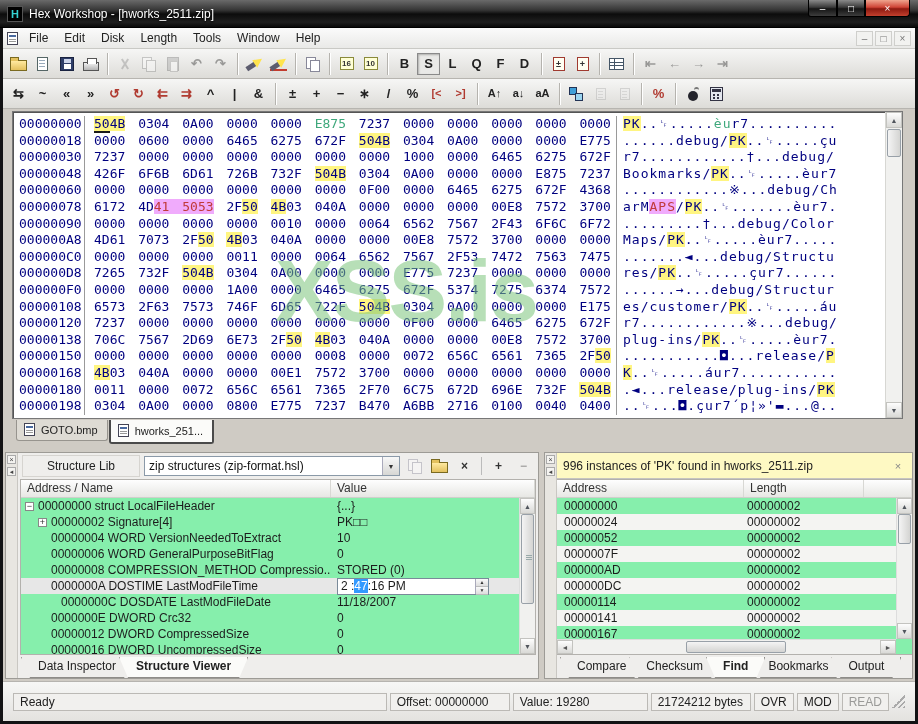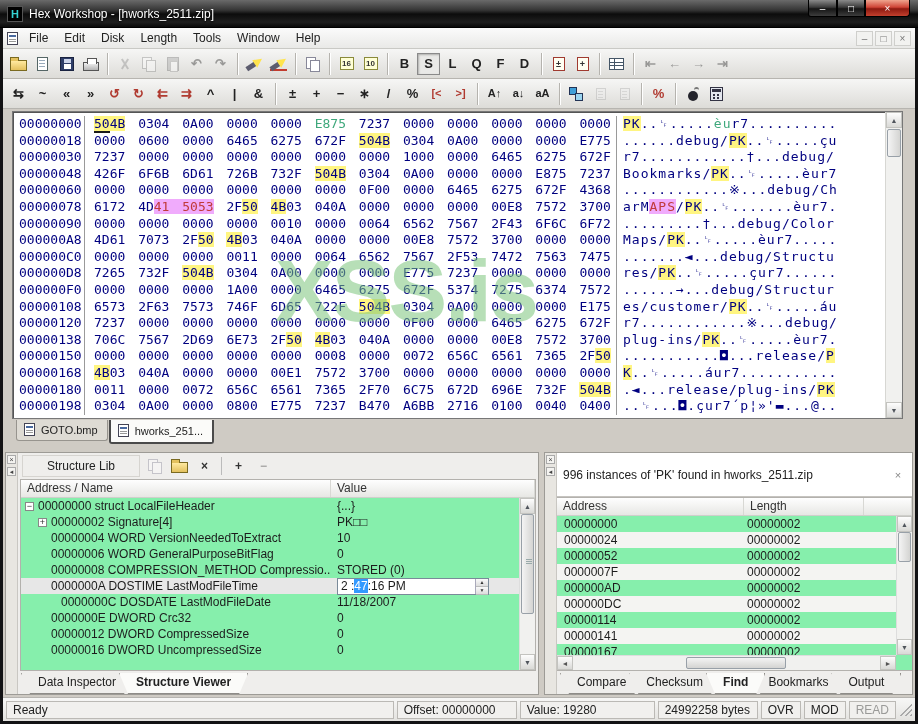--- a/index.html
+++ b/index.html
@@ -137,34 +137,34 @@
   .updown{margin-left:auto;width:13px;height:100%;display:flex;flex-direction:column;border-left:1px solid #aab;}
   .updown span{flex:1;font-size:5px;line-height:7px;text-align:center;color:#333;background:linear-gradient(#fafafa,#ddd);border-bottom:1px solid #bbb;}
   .gridvscroll{position:absolute;right:0;top:18px;bottom:0;width:16px;background:#f1f1ef;border-left:1px solid #ddd;}
   .gridvscroll .sb-thumb{top:16px;height:58%;}
   .gripline{position:absolute;left:4px;top:45%;width:6px;height:1px;background:#9aa;box-shadow:0 2px 0 #9aa,0 4px 0 #9aa;}
   .btabs{height:23px;display:flex;align-items:stretch;padding:2px 0 0 10px;gap:0;flex:0 0 auto;font-size:12px;color:#222;}
   .btab{padding:2px 16px 0 16px;background:#efeeec;border:1px solid #8e8c88;border-top:none;
     clip-path:polygon(0 0,100% 0,calc(100% - 9px) 100%,9px 100%);margin:0 -7px;}
   .btab.active{background:#fbfbf9;font-weight:bold;z-index:2;}
   
-  .findhdr{height:44px;background:#ffffff;border-bottom:1px solid #c6c4c0;display:flex;align-items:center;
+  .findhdr{height:26px;background:#fef9c3;border-bottom:1px solid #c6c4c0;display:flex;align-items:center;
     padding:0 6px;font-size:12px;color:#222;flex:0 0 auto;}
   .findclose{margin-left:auto;color:#888;font-size:11px;width:16px;text-align:center;}
   .frow{height:16px;display:flex;align-items:center;white-space:nowrap;}
   .frow.alt{background:#f4f4f2;}
   .fc1{flex:0 0 187px;padding-left:7px;}
   .fc2{flex:0 0 120px;padding-left:3px;}
   .hscroll{height:15px;background:#f1f1ef;border-top:1px solid #ddd;position:relative;flex:0 0 auto;margin-right:16px;}
   .hs-arrow{position:absolute;top:0;bottom:0;width:16px;display:flex;align-items:center;justify-content:center;font-size:7px;color:#555;
     background:linear-gradient(#fdfdfd,#d9d9d6);border:1px solid #c3c3bf;}
   .hs-thumb{position:absolute;top:1px;bottom:1px;left:38%;width:100px;background:linear-gradient(#f4f4f4,#d4d4d2);border:1px solid #98a0a8;border-radius:2px;}
   
-  .statusbar{height:24px;background:linear-gradient(#f7f7f6,#e3e2df);border-top:1px solid #b6b4b0;
-    display:flex;align-items:center;gap:3px;padding:0 3px;font-size:12px;color:#222;flex:0 0 auto;}
+  .statusbar{height:40px;background:linear-gradient(#f7f7f6,#e3e2df);border-top:1px solid #b6b4b0;
+    display:flex;align-items:center;gap:3px;padding:0 10px;font-size:12px;color:#222;flex:0 0 auto;}
   .sfield{height:18px;border:1px solid #bbb9b5;background:#f1f0ee;display:flex;align-items:center;padding:0 6px;white-space:nowrap;}
   .sfield.msg{flex:1;}
   .sfield.gray{color:#9a9a98;}
   .sizegrip{width:13px;height:13px;background:
     linear-gradient(135deg,transparent 50%,#aaa 50%,#aaa 58%,transparent 58%,transparent 70%,#aaa 70%,#aaa 78%,transparent 78%,transparent 90%,#aaa 90%);}
 </style>
 </head>
 <body>
 
 <div class="window">
@@ -407,20 +407,24 @@
     <div class="bottom">
 
       <div class="panel left">
         <div class="dockstrip">
           <span class="dockbtn">×</span>
           <span class="dockbtn">◂</span>
         </div>
         <div class="panelmain">
           <div class="panelhdr">
             <span class="libtag">Structure Lib</span>
+            <span class="combo">
+              <span class="cval">zip structures (zip-format.hsl)</span>
+              <span class="carrow">▼</span>
+            </span>
             <span class="hdrbtn disabled">
                 <span class="icn i-copy"></span>
               </span>
             <span class="hdrbtn">
                 <span class="icn i-open"></span>
               </span>
             <span class="hdrbtn">×</span>
             <span class="vr"></span>
             <span class="hdrbtn">+</span>
             <span class="hdrbtn disabled">−</span>
@@ -596,20 +600,20 @@
               <span class="btab">Output</span>
             </div>
         </div>
       </div>
     </div>
 
     <div class="statusbar">
       <span class="sfield msg">Ready</span>
       <span class="sfield" style="width:120px">Offset: 00000000</span>
       <span class="sfield" style="width:135px">Value: 19280</span>
-      <span class="sfield" style="width:100px">24992258 bytes</span>
+      <span class="sfield" style="width:100px">21724212 bytes</span>
       <span class="sfield">OVR</span>
       <span class="sfield">MOD</span>
       <span class="sfield gray">READ</span>
       <span class="sizegrip"></span>
     </div>
   </div>
 </div>
 
 </body></html>

